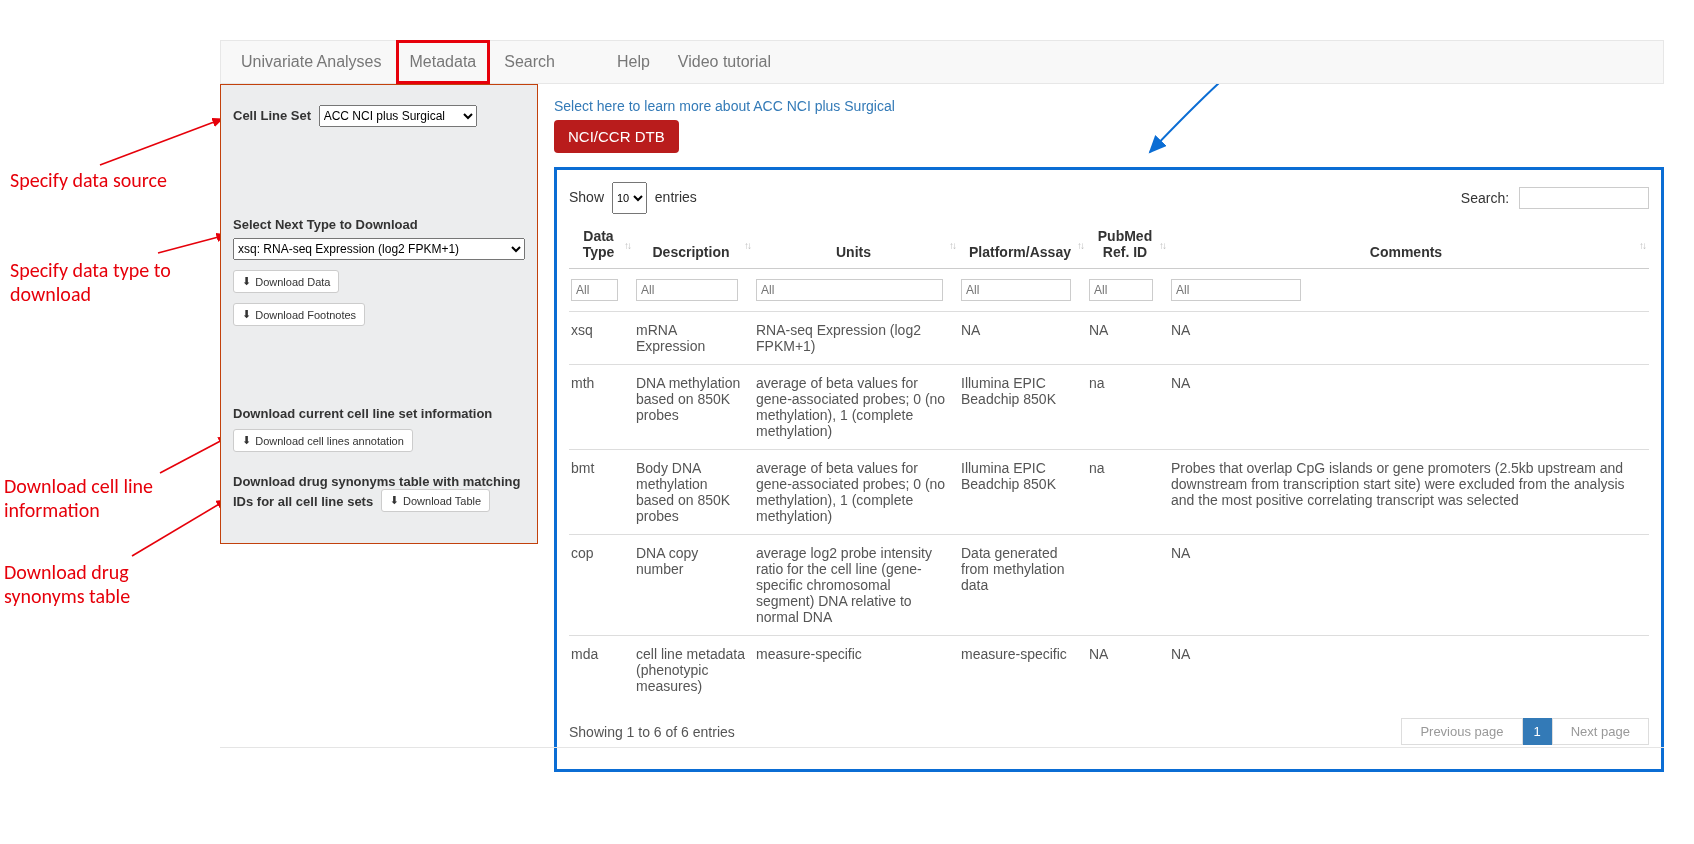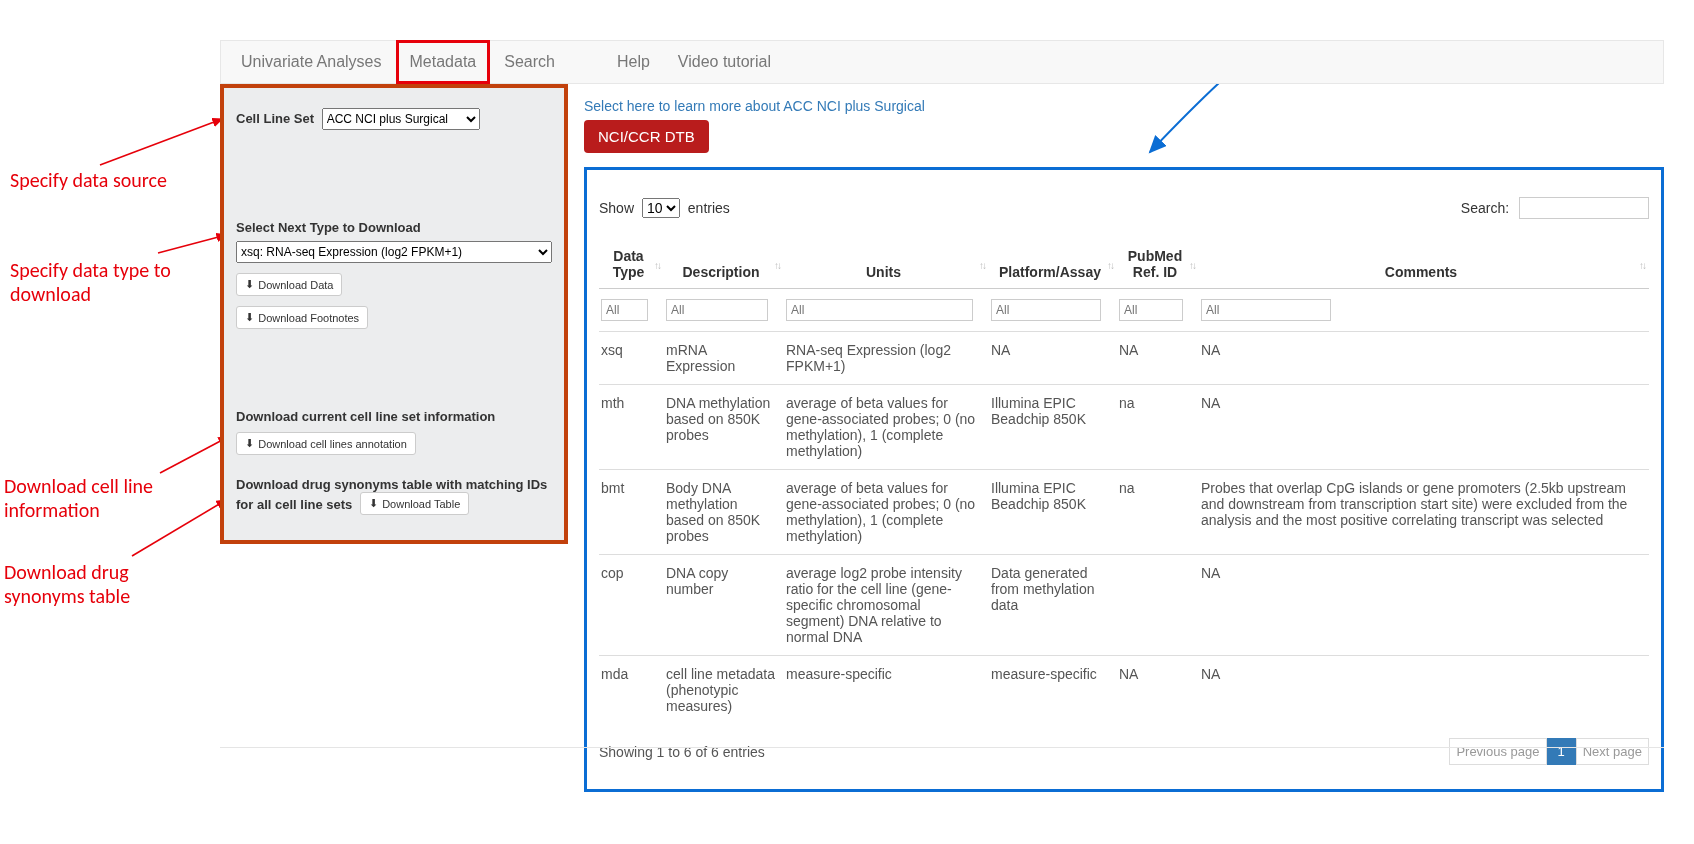--- a/index.html
+++ b/index.html
@@ -40,23 +40,23 @@
   .nav-item.active-highlight {
     border: 3px solid #e6000a;
     padding: 0 11px;
     line-height: 38px;
   }
   .nav-spacer { width: 34px; }
 
   
   .content-row { display: flex; align-items: flex-start; }
   .left-panel {
-    width: 348px;
+    width: 318px;
     background: #ecedee;
-    border: 4px solid #c2410c;
+    border: 1px solid #c2410c;
     padding: 20px 12px;
     min-height: 460px;
     font-size: 13px;
     color: #333;
   }
   .left-panel .section-label { font-weight: bold; margin-bottom: 6px; }
   .left-panel select { font-size: 12px; height: 22px; }
   .left-panel .wide-select { width: 100%; }
   .btn {
     display: inline-flex;
@@ -85,21 +85,21 @@
   .right-panel { flex: 1; padding-left: 16px; }
   .learn-link { color: #337ab7; font-size: 14px; margin-top: 6px; display: inline-block; }
 
   
   .table-region {
     border: 3px solid #0b6dd4;
     padding: 12px 12px 24px 12px;
     margin-top: 14px;
   }
   .dt-header { display: flex; justify-content: space-between; align-items: center; font-size: 14px; color: #333; margin-bottom: 8px; }
-  .dt-header select { font-size: 14px; height: 20px; margin: 16px 4px; }
+  .dt-header select { font-size: 11px; height: 32px; margin: 0 4px; }
   .dt-header input[type="text"] {
     border: 1px solid #ccc;
     height: 22px;
     width: 130px;
     margin-left: 6px;
     font-size: 13px;
     padding: 0 4px;
   }
 
   table.dt { width: 100%; border-collapse: collapse; font-size: 14px; table-layout: fixed; }
@@ -138,21 +138,21 @@
     background: #fff;
   }
   .no-filter-row td { border-top: none; padding-top: 4px; padding-bottom: 6px; }
 
   .dt-footer { display: flex; justify-content: space-between; align-items: center; margin-top: 14px; font-size: 14px; color: #555; }
   .pager { display: flex; align-items: center; }
   .pager .pg-btn {
     border: 1px solid #ddd;
     background: #fff;
     color: #999;
-    padding: 5px 6px;
+    padding: 5px 18px;
     font-size: 13px;
     cursor: pointer;
   }
   .pager .pg-num {
     border: 1px solid #337ab7;
     background: #337ab7;
     color: #fff;
     padding: 5px 10px;
     font-size: 13px;
   }

